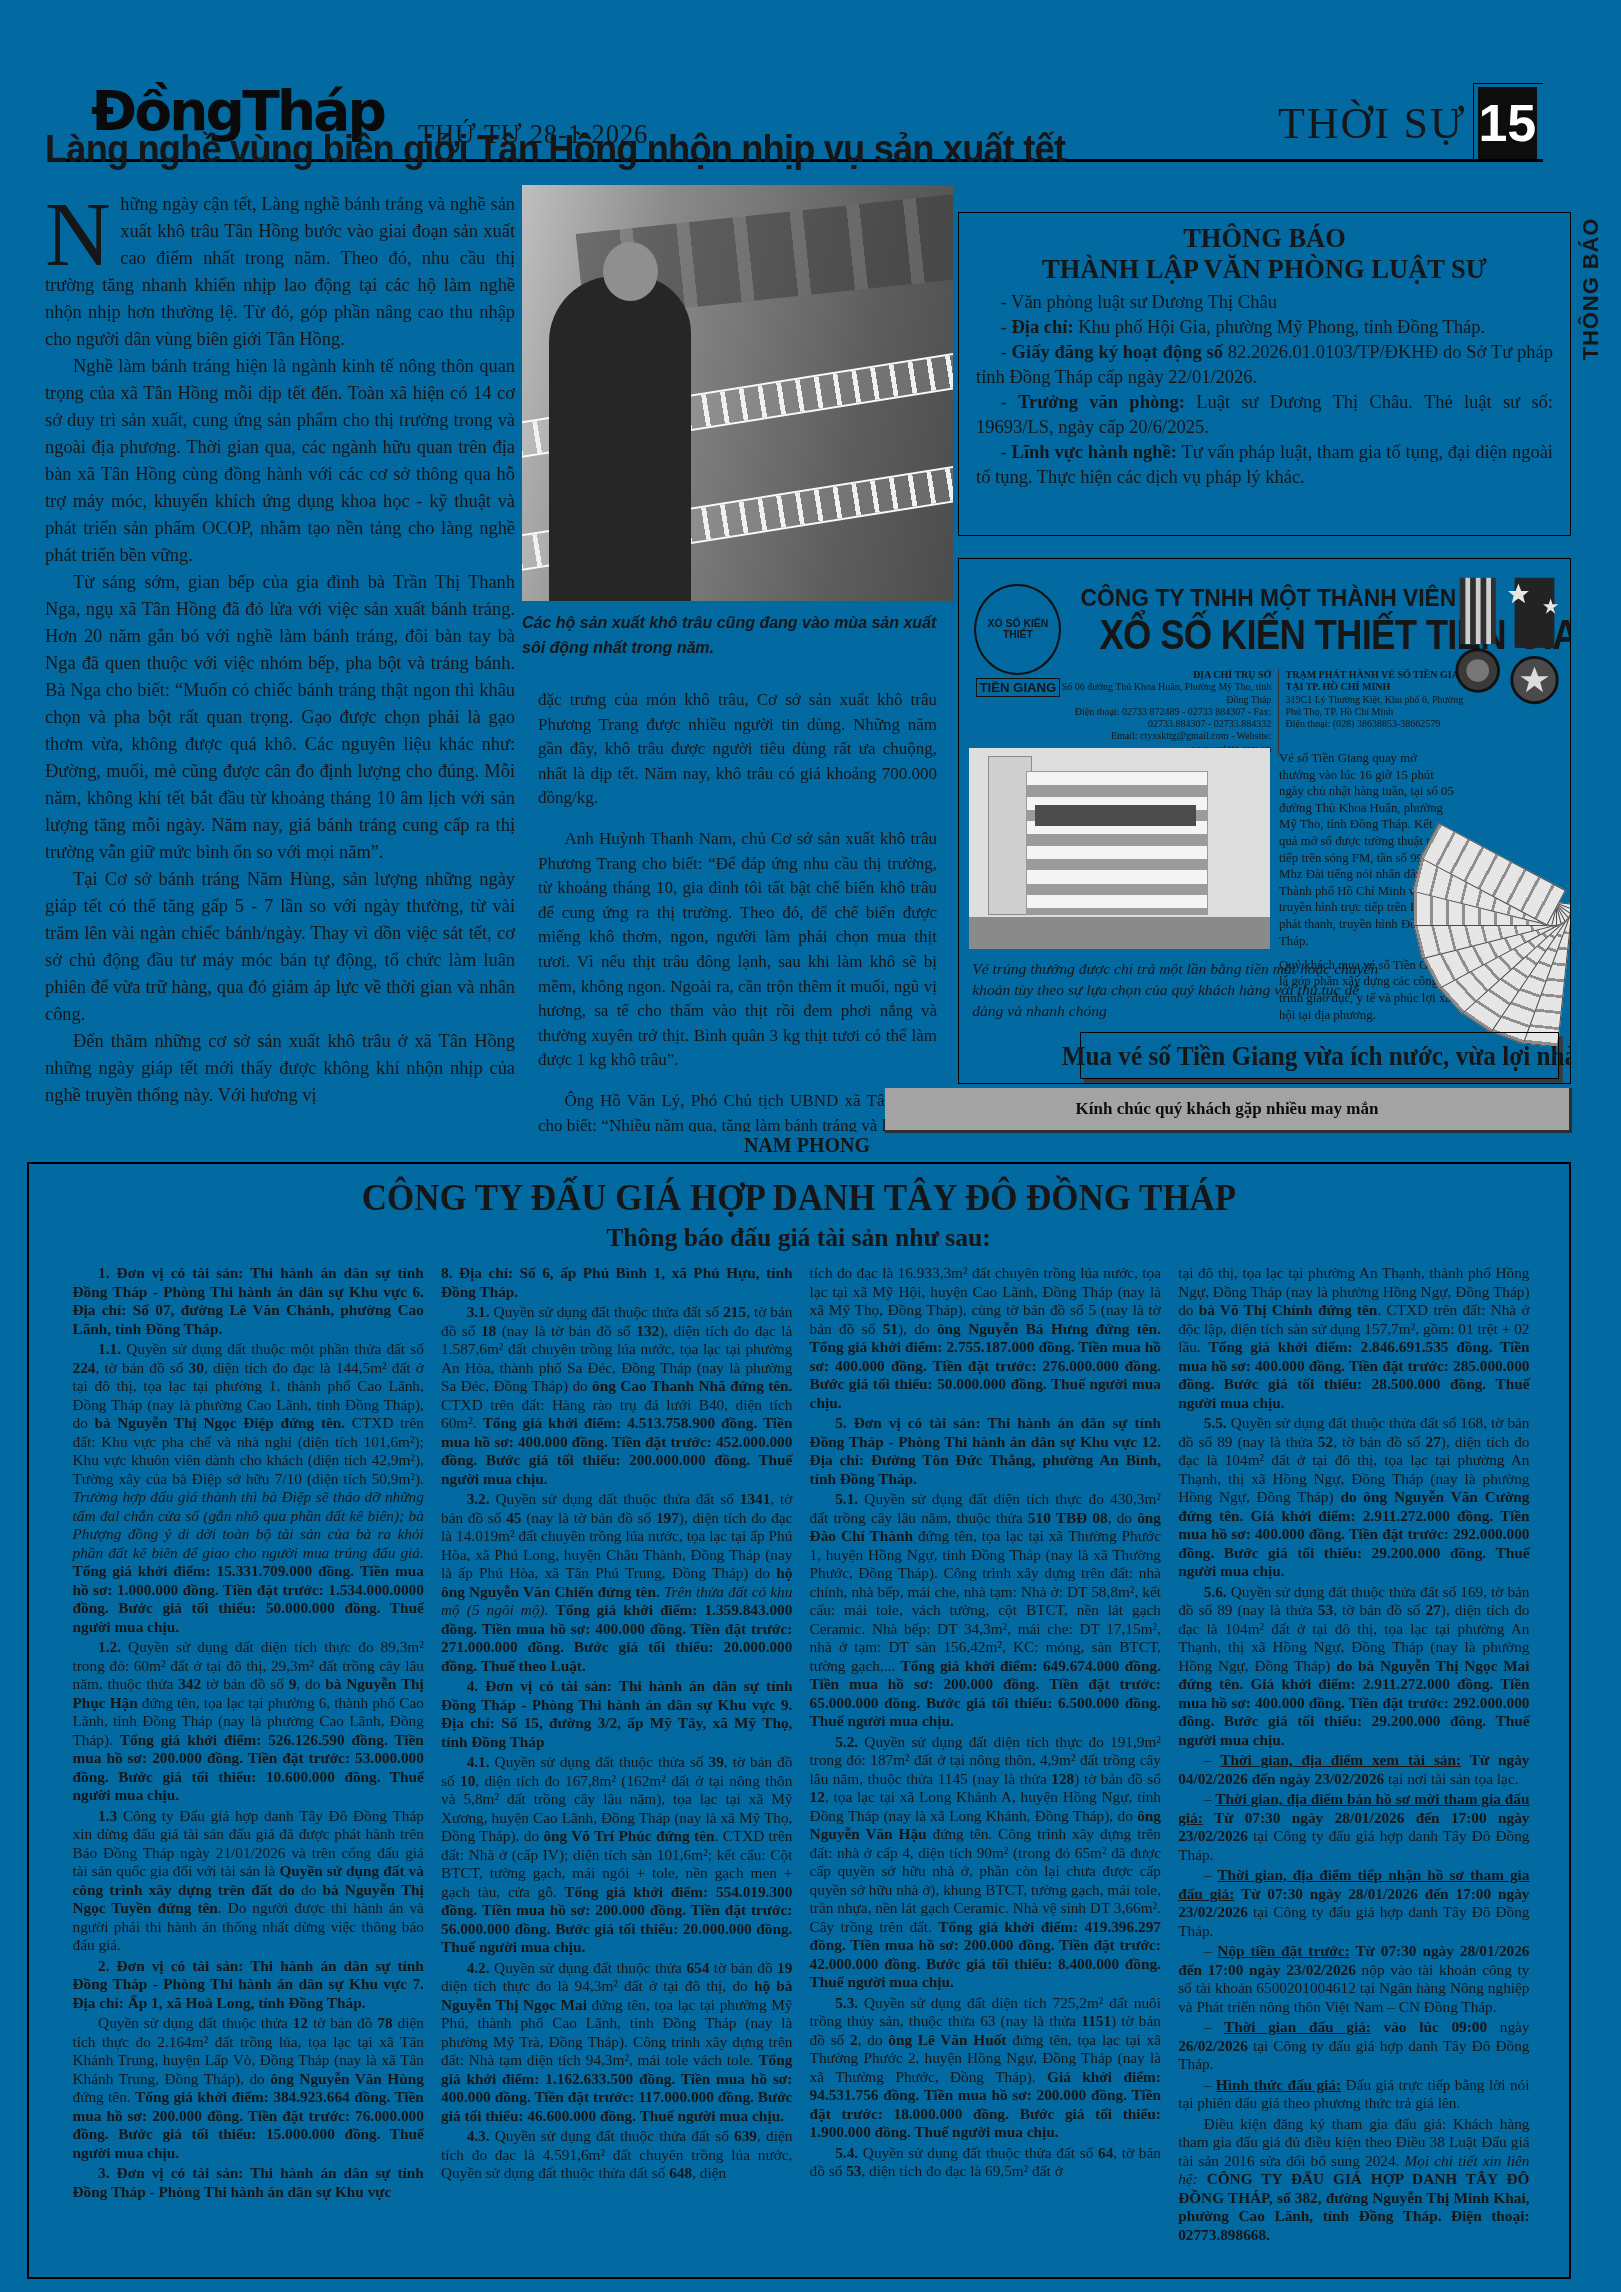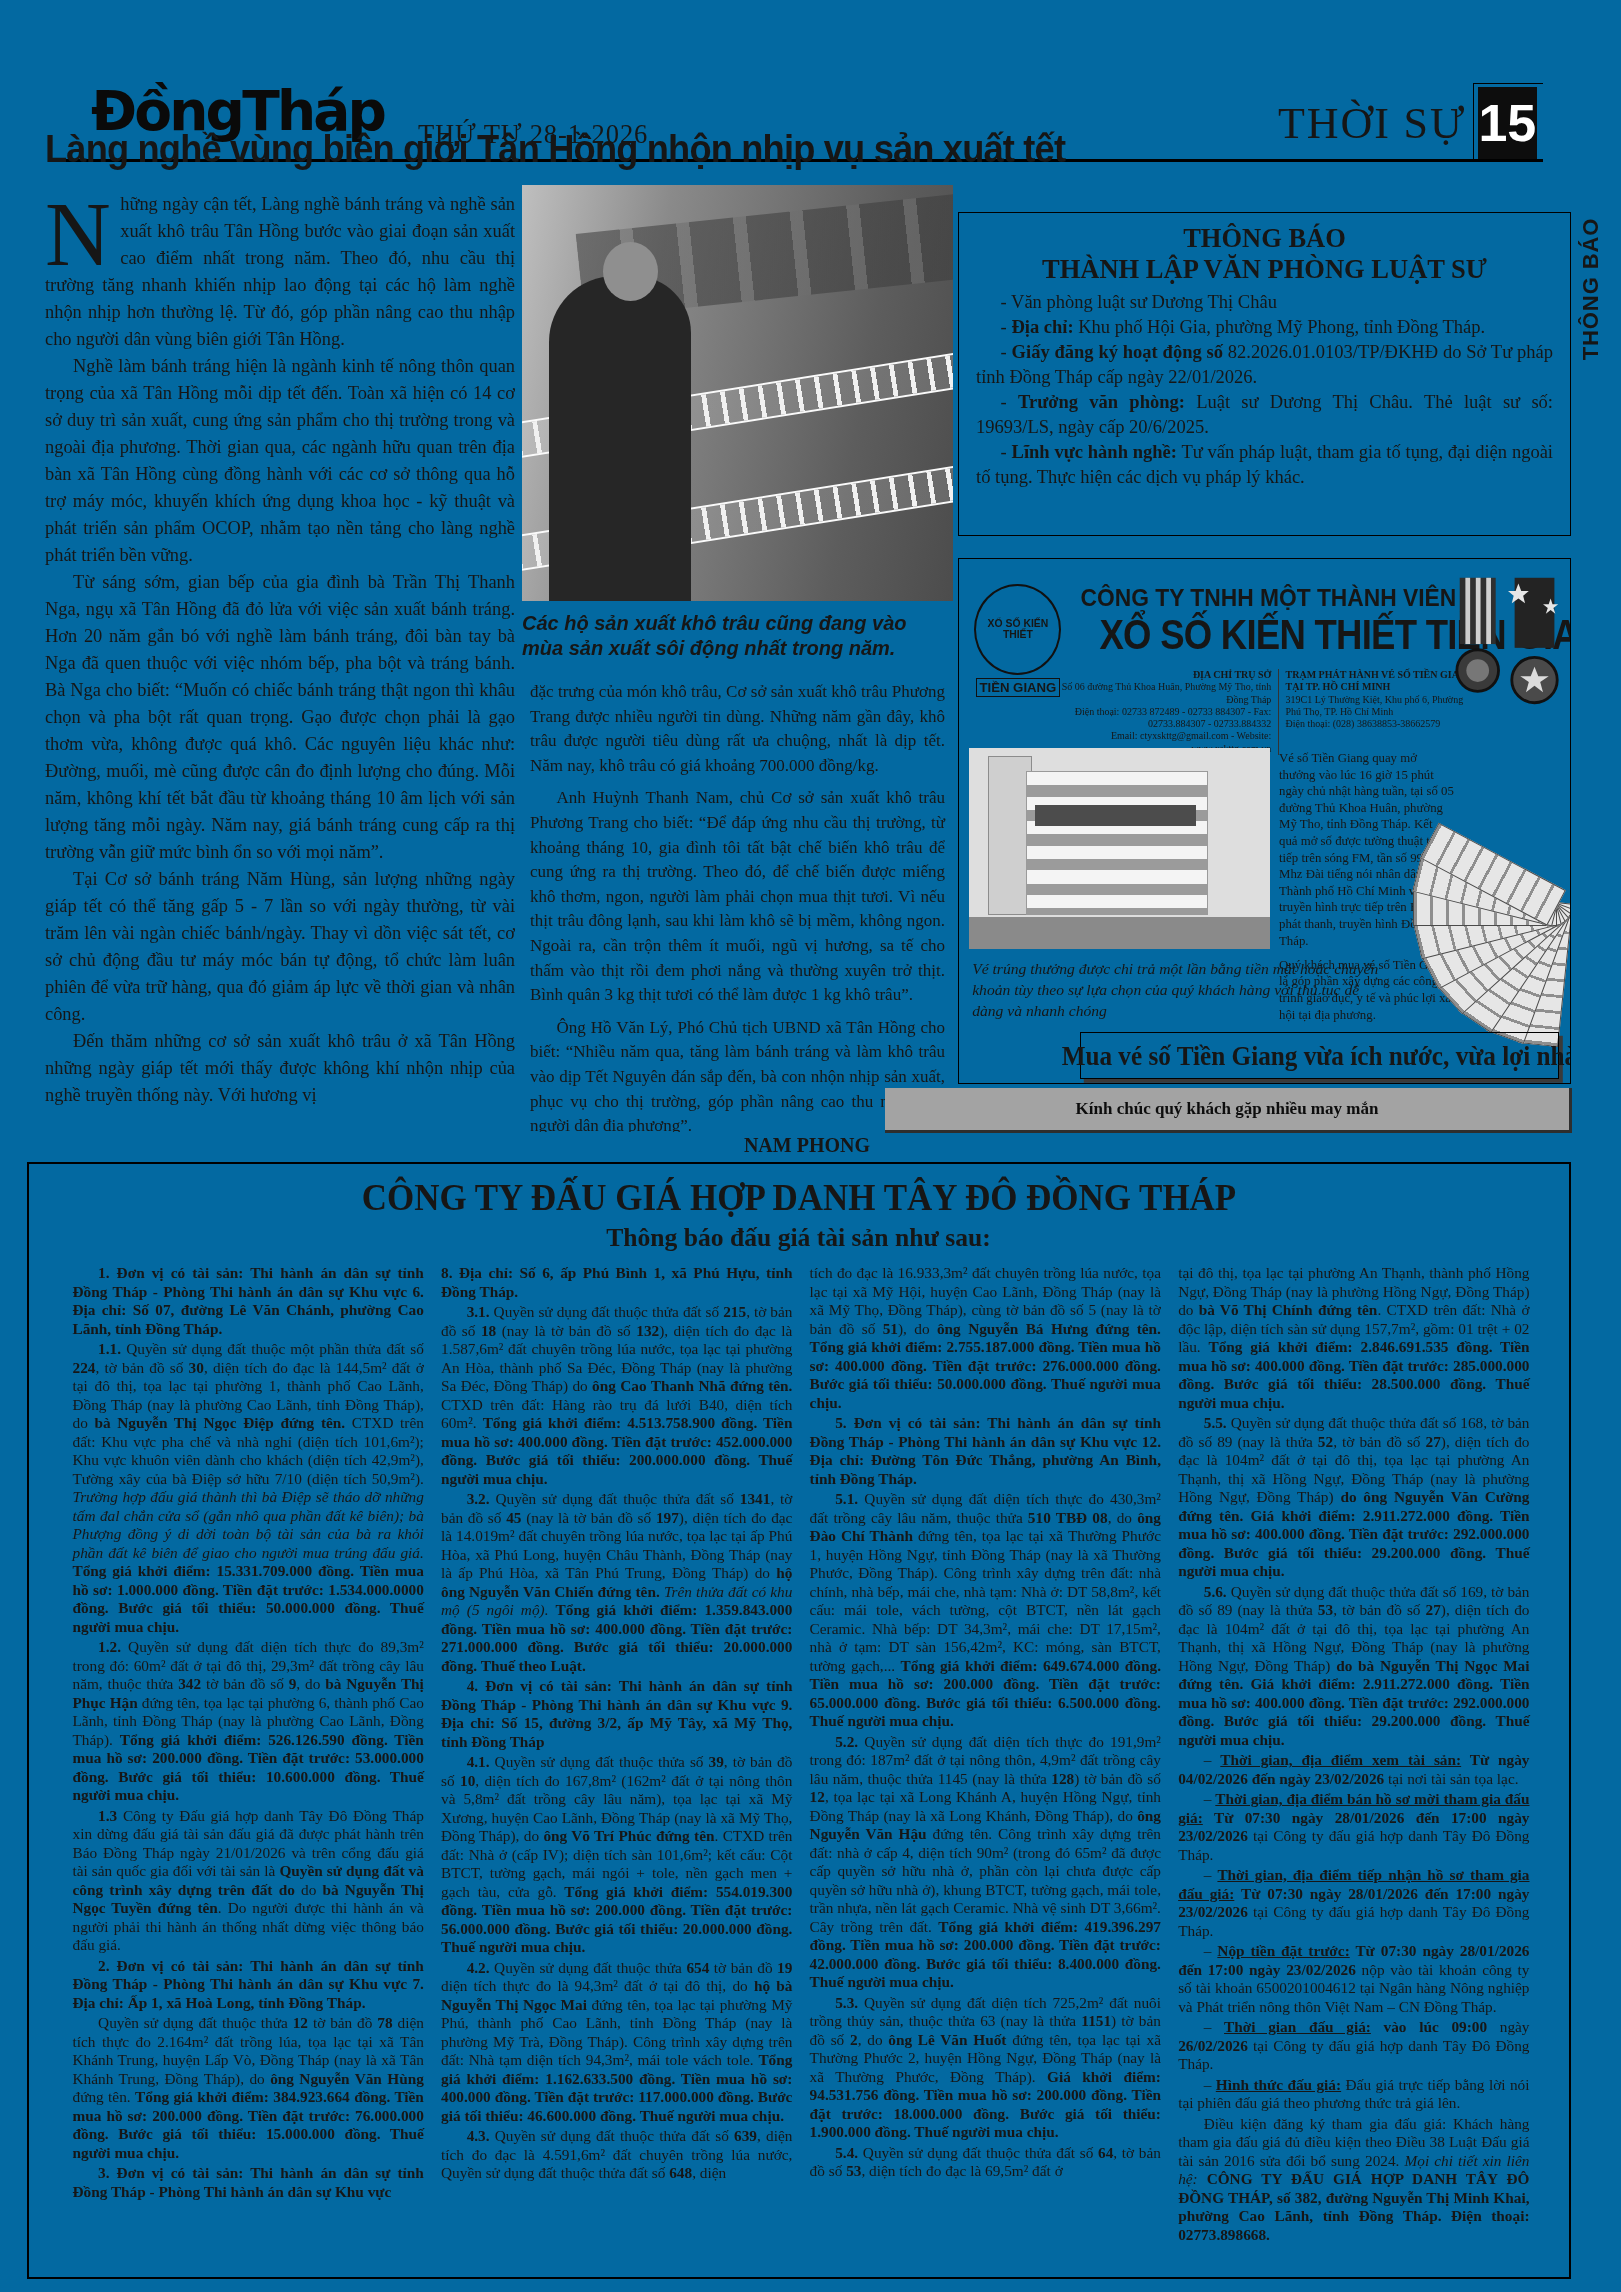--- a/index.html
+++ b/index.html
@@ -33,24 +33,24 @@
   .photo .rack1,.photo .rack2{position:absolute;left:-28px;width:530px;height:32px;
          background:repeating-linear-gradient(90deg,#f1f1f1 0 4.7px,rgba(255,255,255,.15) 4.7px 19px);
          border-top:2.8px solid #fafafa;border-bottom:2.8px solid #fafafa;transform:rotate(-9deg);}
   .photo .rack1{top:199px;} .photo .rack2{top:312px;}
   .photo .banner{position:absolute;left:57px;top:28px;width:397px;height:85px;transform:rotate(-6deg);
          background:repeating-linear-gradient(90deg,#3c3c3c 0 44px,#6e6e6e 44px 57px);opacity:.55;}
   .photo .person{position:absolute;left:26.5px;top:91px;width:142px;height:341px;background:#262626;
          border-radius:66px 57px 9.5px 9.5px;}
   .photo .head{position:absolute;left:81px;top:57px;width:55px;height:59px;background:#8f8f8f;border-radius:50%;}
   .caption{position:absolute;left:522px;top:611px;width:431px;font-family:"Liberation Sans",sans-serif;
-           font-weight:700;font-style:italic;font-size:20px;line-height:24.6px;}
+           font-weight:700;font-style:italic;font-size:16px;line-height:24.6px;}
   .art-right{position:absolute;left:522px;top:672px;width:431px;height:460px;font-size:17px;
              line-height:24.6px;text-align:justify;overflow:hidden;}
-  .art-right p{margin:8px;text-indent:26.5px;}
+  .art-right p{margin:16px;text-indent:26.5px;}
   .art-right p.cont{text-indent:0;}
   .byline{position:absolute;left:522px;top:1134px;width:431px;text-align:right;padding-right:83px;
           box-sizing:border-box;font-weight:700;font-size:20px;}
   
   .law{position:absolute;left:958px;top:212px;width:613px;height:324px;border:1.9px solid #000;
        box-sizing:border-box;padding:9.5px 17px;overflow:hidden;}
   .law-title{text-align:center;font-weight:700;font-size:26.5px;line-height:31px;}
   .law-body{margin-top:5.7px;font-size:18.5px;line-height:25px;text-align:justify;}
   .law-body p{margin:0;text-indent:24.6px;}
   

